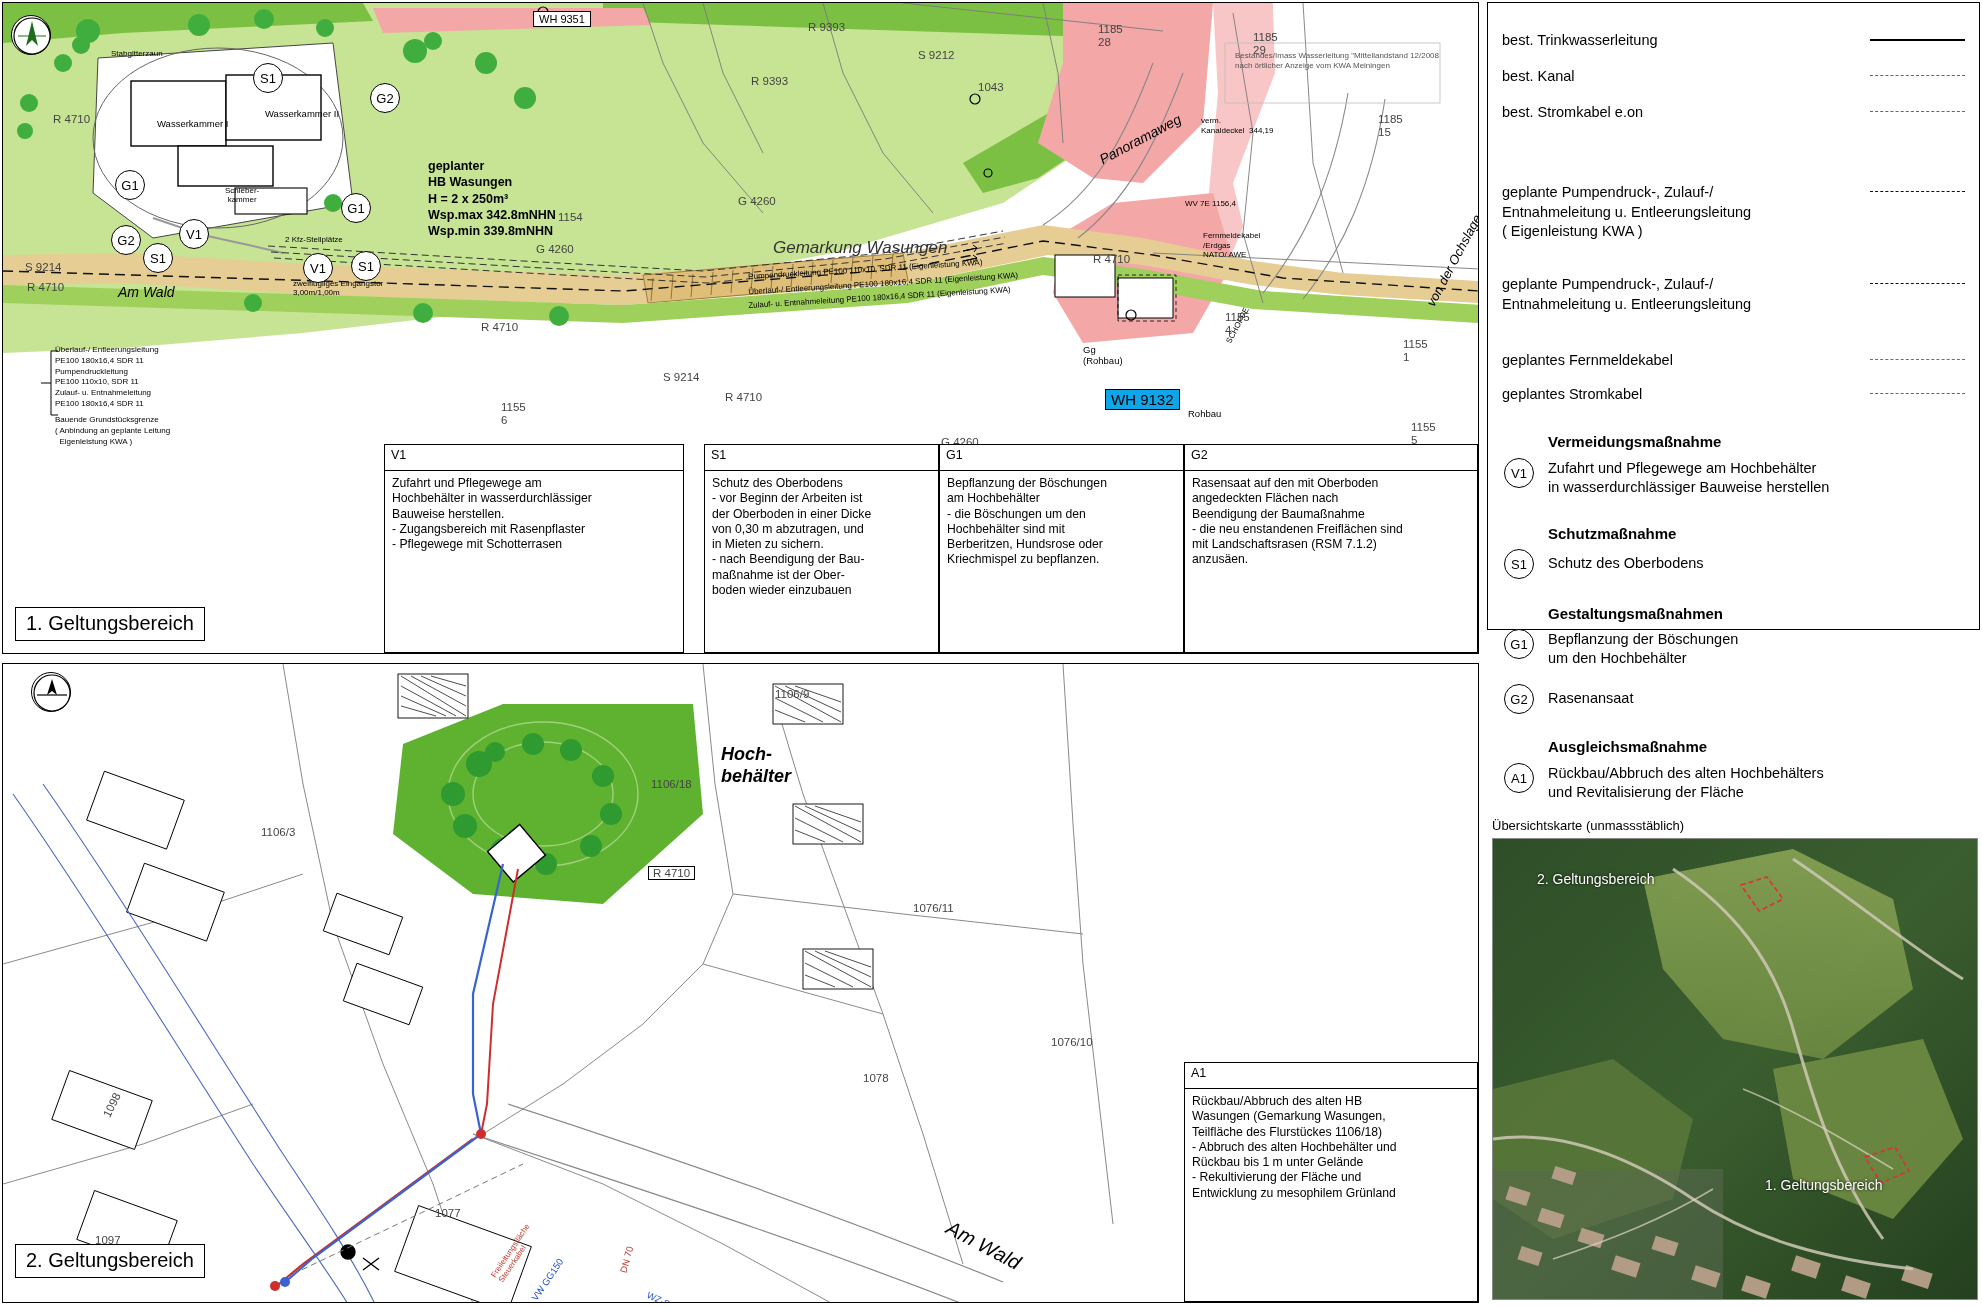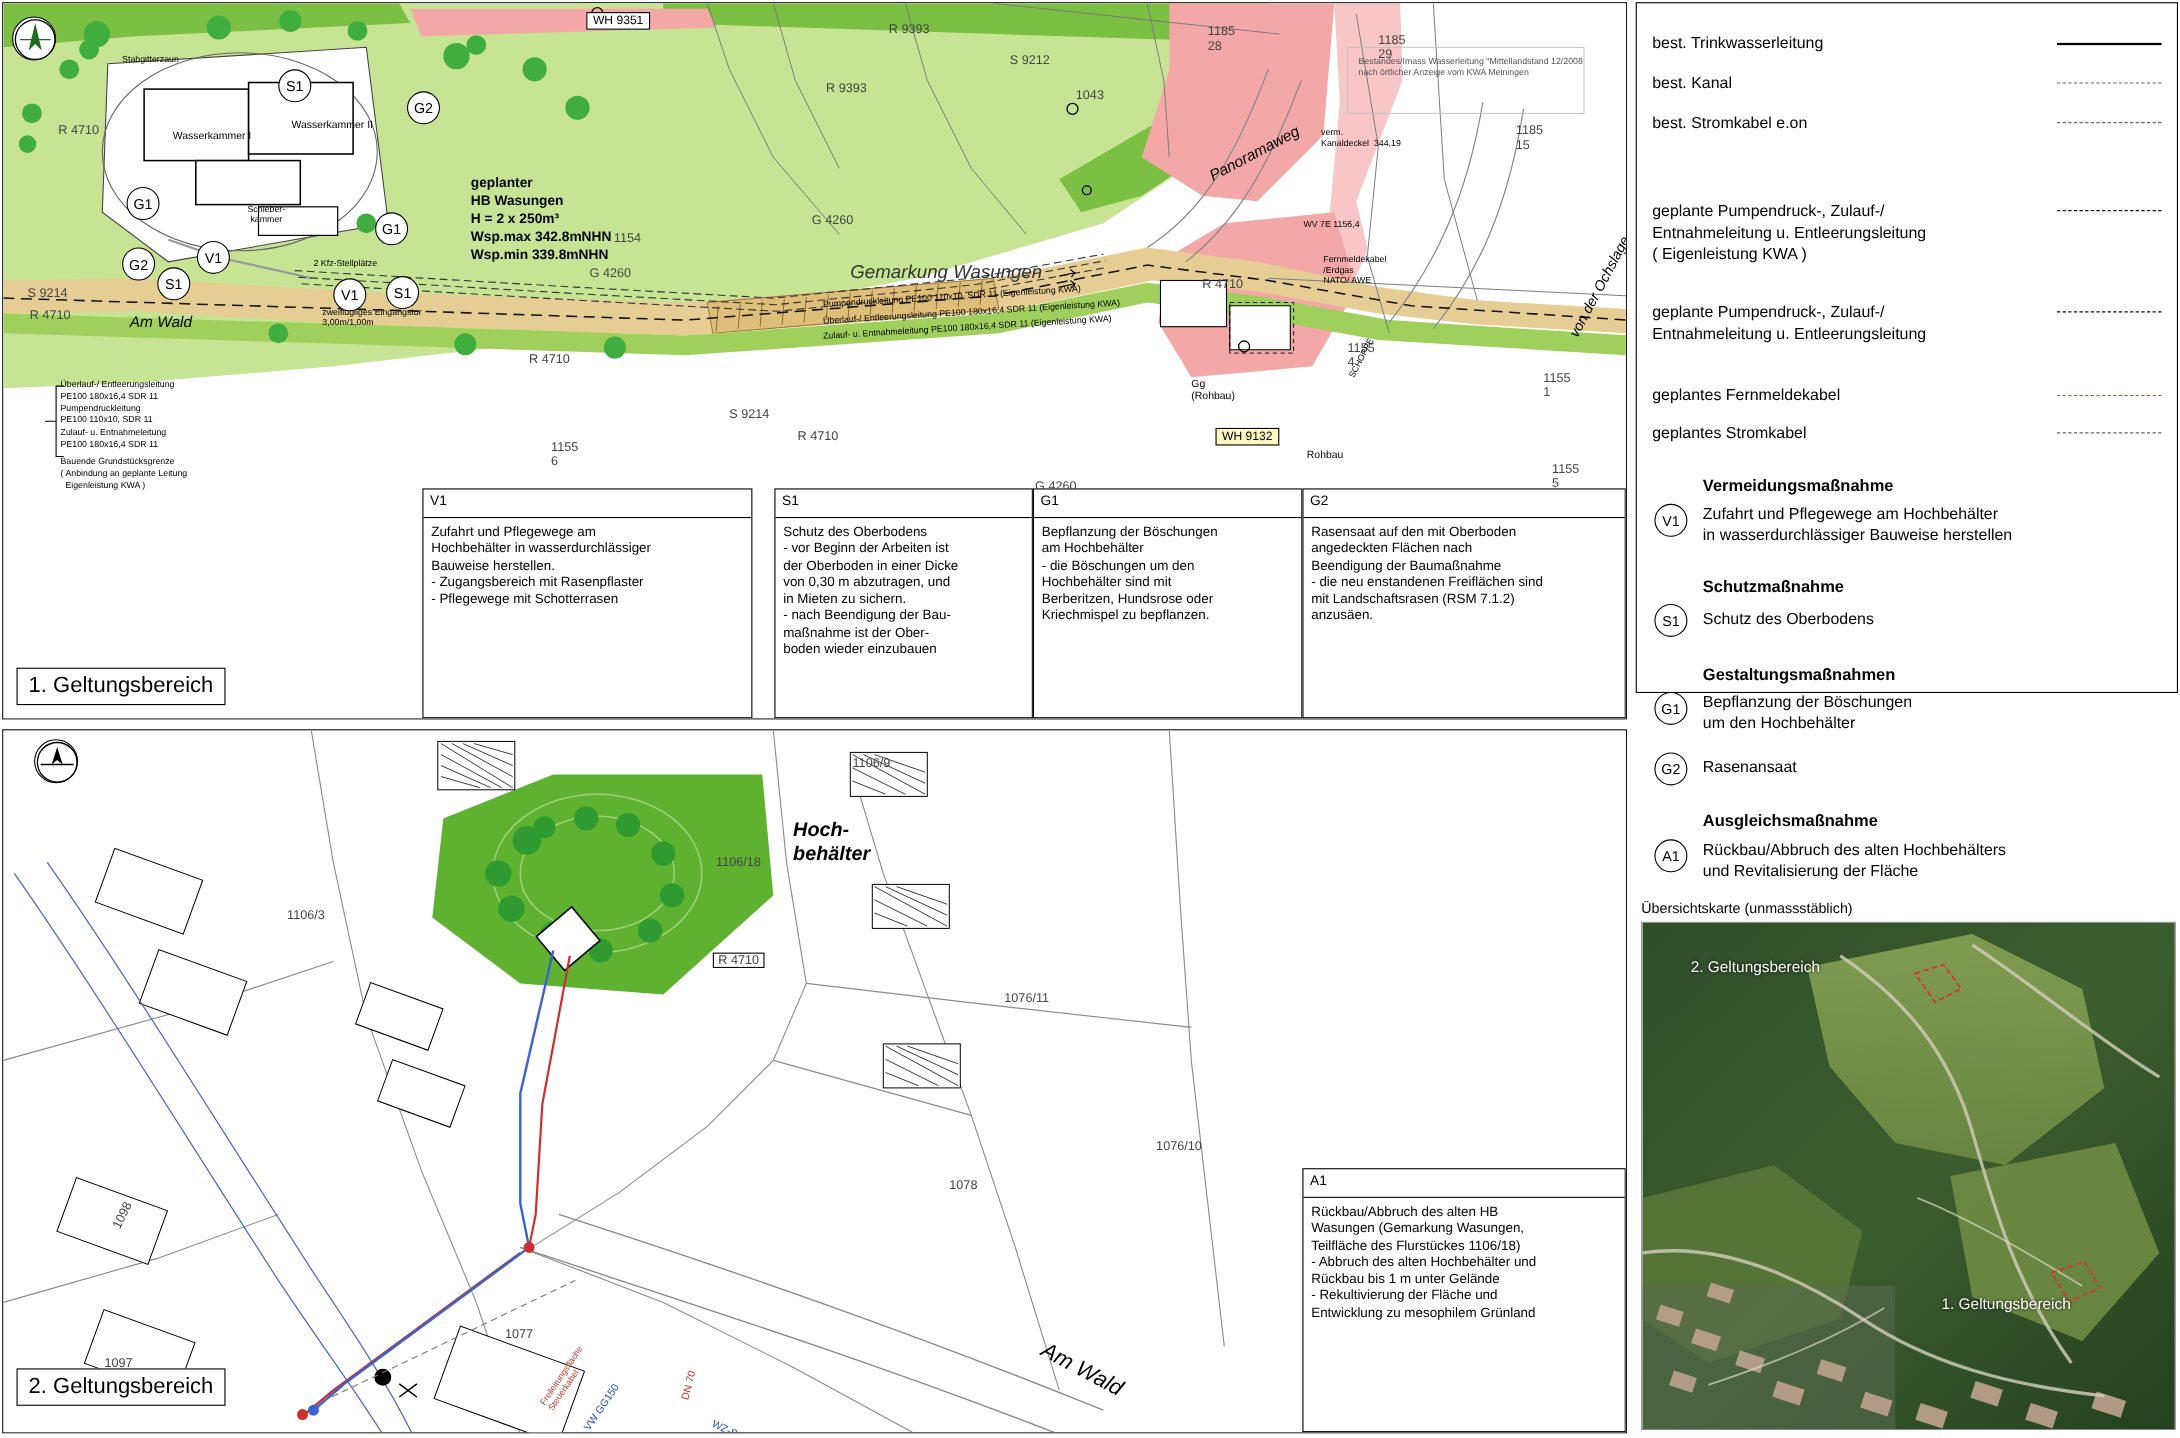--- a/index.html
+++ b/index.html
@@ -288,21 +288,21 @@
     <div class="lbl lbl-parcel" style="left:1400px; top:335px; line-height:1.15;">1155
 1</div>
     <div class="lbl lbl-parcel" style="left:1095px; top:20px; line-height:1.15;">1185
 28</div>
     <div class="lbl lbl-parcel" style="left:1250px; top:28px; line-height:1.15;">1185
 29</div>
     <div class="lbl lbl-parcel" style="left:1375px; top:110px; line-height:1.15;">1185
 15</div>
 
     <div class="lbl" style="left:530px; top:8px; border:1px solid #000; background:#fff; padding:1px 5px; font-size:11px;">WH 9351</div>
-    <div class="lbl" style="left:1102px; top:386px; border:1px solid #000; background:#fef9c3; padding:1px 5px; font-size:11px;">WH 9132</div>
+    <div class="lbl" style="left:1102px; top:386px; border:1px solid #000; background:#0ea5e9; padding:1px 5px; font-size:15px;">WH 9132</div>
     <div class="lbl lbl-sm" style="left:1185px; top:405px;">Rohbau</div>
     <div class="lbl lbl-sm" style="left:1080px; top:341px; line-height:1.2;">Gg
 (Rohbau)</div>
     <div class="lbl lbl-xs" style="left:1215px; top:318px; transform:rotate(-62deg);">SCHOPPE</div>
     <div class="lbl lbl-xs" style="left:1200px; top:228px; line-height:1.2;">Fernmeldekabel
 /Erdgas
 NATO/ AWE</div>
     <div class="lbl lbl-xs" style="left:1182px; top:196px;">WV 7E 1156,4</div>
     <div class="lbl lbl-xs" style="left:1198px; top:113px; line-height:1.2;">verm.
 Kanaldeckel  344,19</div>
@@ -484,21 +484,21 @@
 behälter</div>
 
     <div class="lbl lbl-parcel" style="left:772px; top:24px;">1106/9</div>
     <div class="lbl lbl-parcel" style="left:648px; top:114px;">1106/18</div>
     <div class="lbl lbl-parcel" style="left:258px; top:162px;">1106/3</div>
     <div class="lbl lbl-parcel" style="left:910px; top:238px;">1076/11</div>
     <div class="lbl lbl-parcel" style="left:1048px; top:372px;">1076/10</div>
     <div class="lbl lbl-parcel" style="left:860px; top:408px;">1078</div>
     <div class="lbl lbl-parcel" style="left:96px; top:435px; transform:rotate(-64deg);">1098</div>
     <div class="lbl lbl-parcel" style="left:92px; top:570px;">1097</div>
-    <div class="lbl lbl-parcel" style="left:456px; top:543px;">1077</div>
+    <div class="lbl lbl-parcel" style="left:432px; top:543px;">1077</div>
     <div class="lbl lbl-parcel" style="left:645px; top:202px; border:1px solid #000; padding:0 4px; background:#fff;">R 4710</div>
 
     <div class="lbl ital" style="left:940px; top:570px; font-size:20px; transform:rotate(28deg);">Am Wald</div>
 
     <div class="lbl lbl-xs lbl-red" style="left:480px; top:580px; transform:rotate(-56deg); line-height:1.15;">Freileitungsfläche
 Steuerkabel</div>
     <div class="lbl lbl-sm lbl-blue" style="left:520px; top:610px; transform:rotate(-56deg);">VW GG150</div>
     <div class="lbl lbl-sm lbl-red" style="left:610px; top:590px; transform:rotate(-75deg);">DN 70</div>
     <div class="lbl lbl-sm lbl-blue" style="left:642px; top:636px; transform:rotate(26deg);">WZ-Schacht</div>
 

